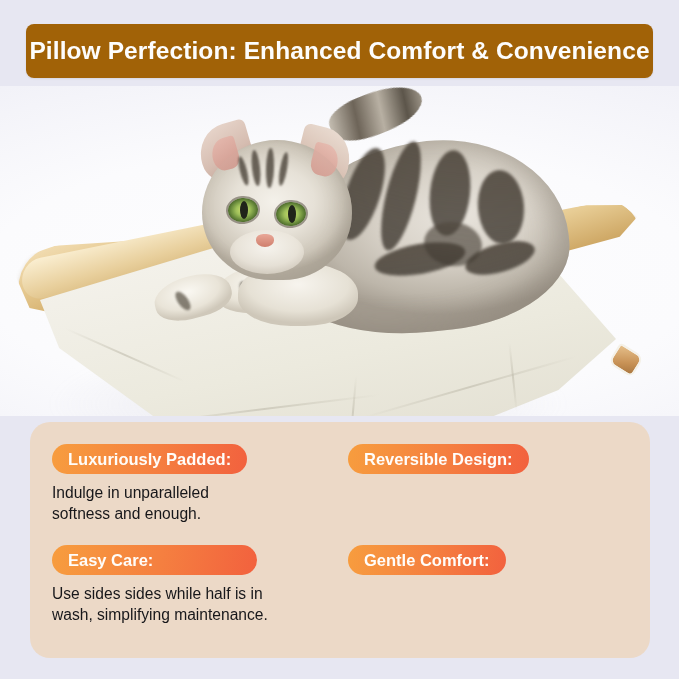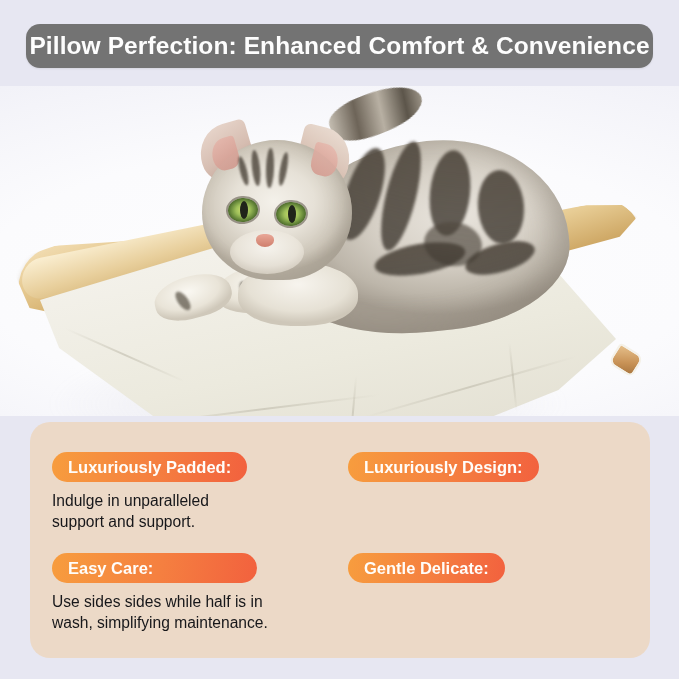--- a/index.html
+++ b/index.html
@@ -8,23 +8,23 @@
     background:#e7e7f2;
     font-family:"Liberation Sans", sans-serif;
     overflow:hidden;
     position:relative;
   }
 
   
   #header-banner{
     position:absolute;
     left:26px; top:24px;
-    width:627px; height:44px;
-    background:#737373;
-    border-radius:14px;
+    width:627px; height:54px;
+    background:#a16207;
+    border-radius:8px;
     display:flex; align-items:center; justify-content:center;
     box-shadow:0 1px 2px rgba(0,0,0,0.08);
   }
   #header-title{
     color:#fdfdfd;
     font-size:24.5px;
     font-weight:bold;
     letter-spacing:0.1px;
     white-space:nowrap;
   }
@@ -237,21 +237,20 @@
   #features-grid{
     position:absolute;
     left:0; top:0; width:100%; height:100%;
     display:grid;
     grid-template-columns:1fr 1fr;
     grid-template-rows:1fr 1fr;
     padding:22px 16px 18px 22px;
     box-sizing:border-box;
     column-gap:10px;
     row-gap:6px;
-    margin-top:8px;
   }
   .feature-item{position:relative;}
   .feature-badge{
     display:inline-flex;
     align-items:center;
     height:30px;
     padding:0 16px;
     border-radius:16px;
     background:linear-gradient(100deg,#f79d3e 0%,#f58040 52%,#f2613e 100%);
     color:#fffdfa;
@@ -330,31 +329,31 @@
     <div class="cat-part" id="cat-nose"></div>
   </div>
 </div>
 
 <div id="features-panel">
   <div id="features-grid">
 
     <div class="feature-item">
       <div class="feature-badge">Luxuriously Padded:</div>
       <div class="feature-text">Indulge in unparalleled
-support and support.</div>
+softness and enough.</div>
     </div>
 
     <div class="feature-item">
-      <div class="feature-badge">Luxuriously Design:</div>
+      <div class="feature-badge">Reversible Design:</div>
     </div>
 
     <div class="feature-item">
       <div class="feature-badge wide">Easy Care:</div>
       <div class="feature-text">Use sides sides while half is in
 wash, simplifying maintenance.</div>
     </div>
 
     <div class="feature-item">
-      <div class="feature-badge">Gentle Delicate:</div>
+      <div class="feature-badge">Gentle Comfort:</div>
     </div>
 
   </div>
 </div>
 
 </body></html>

